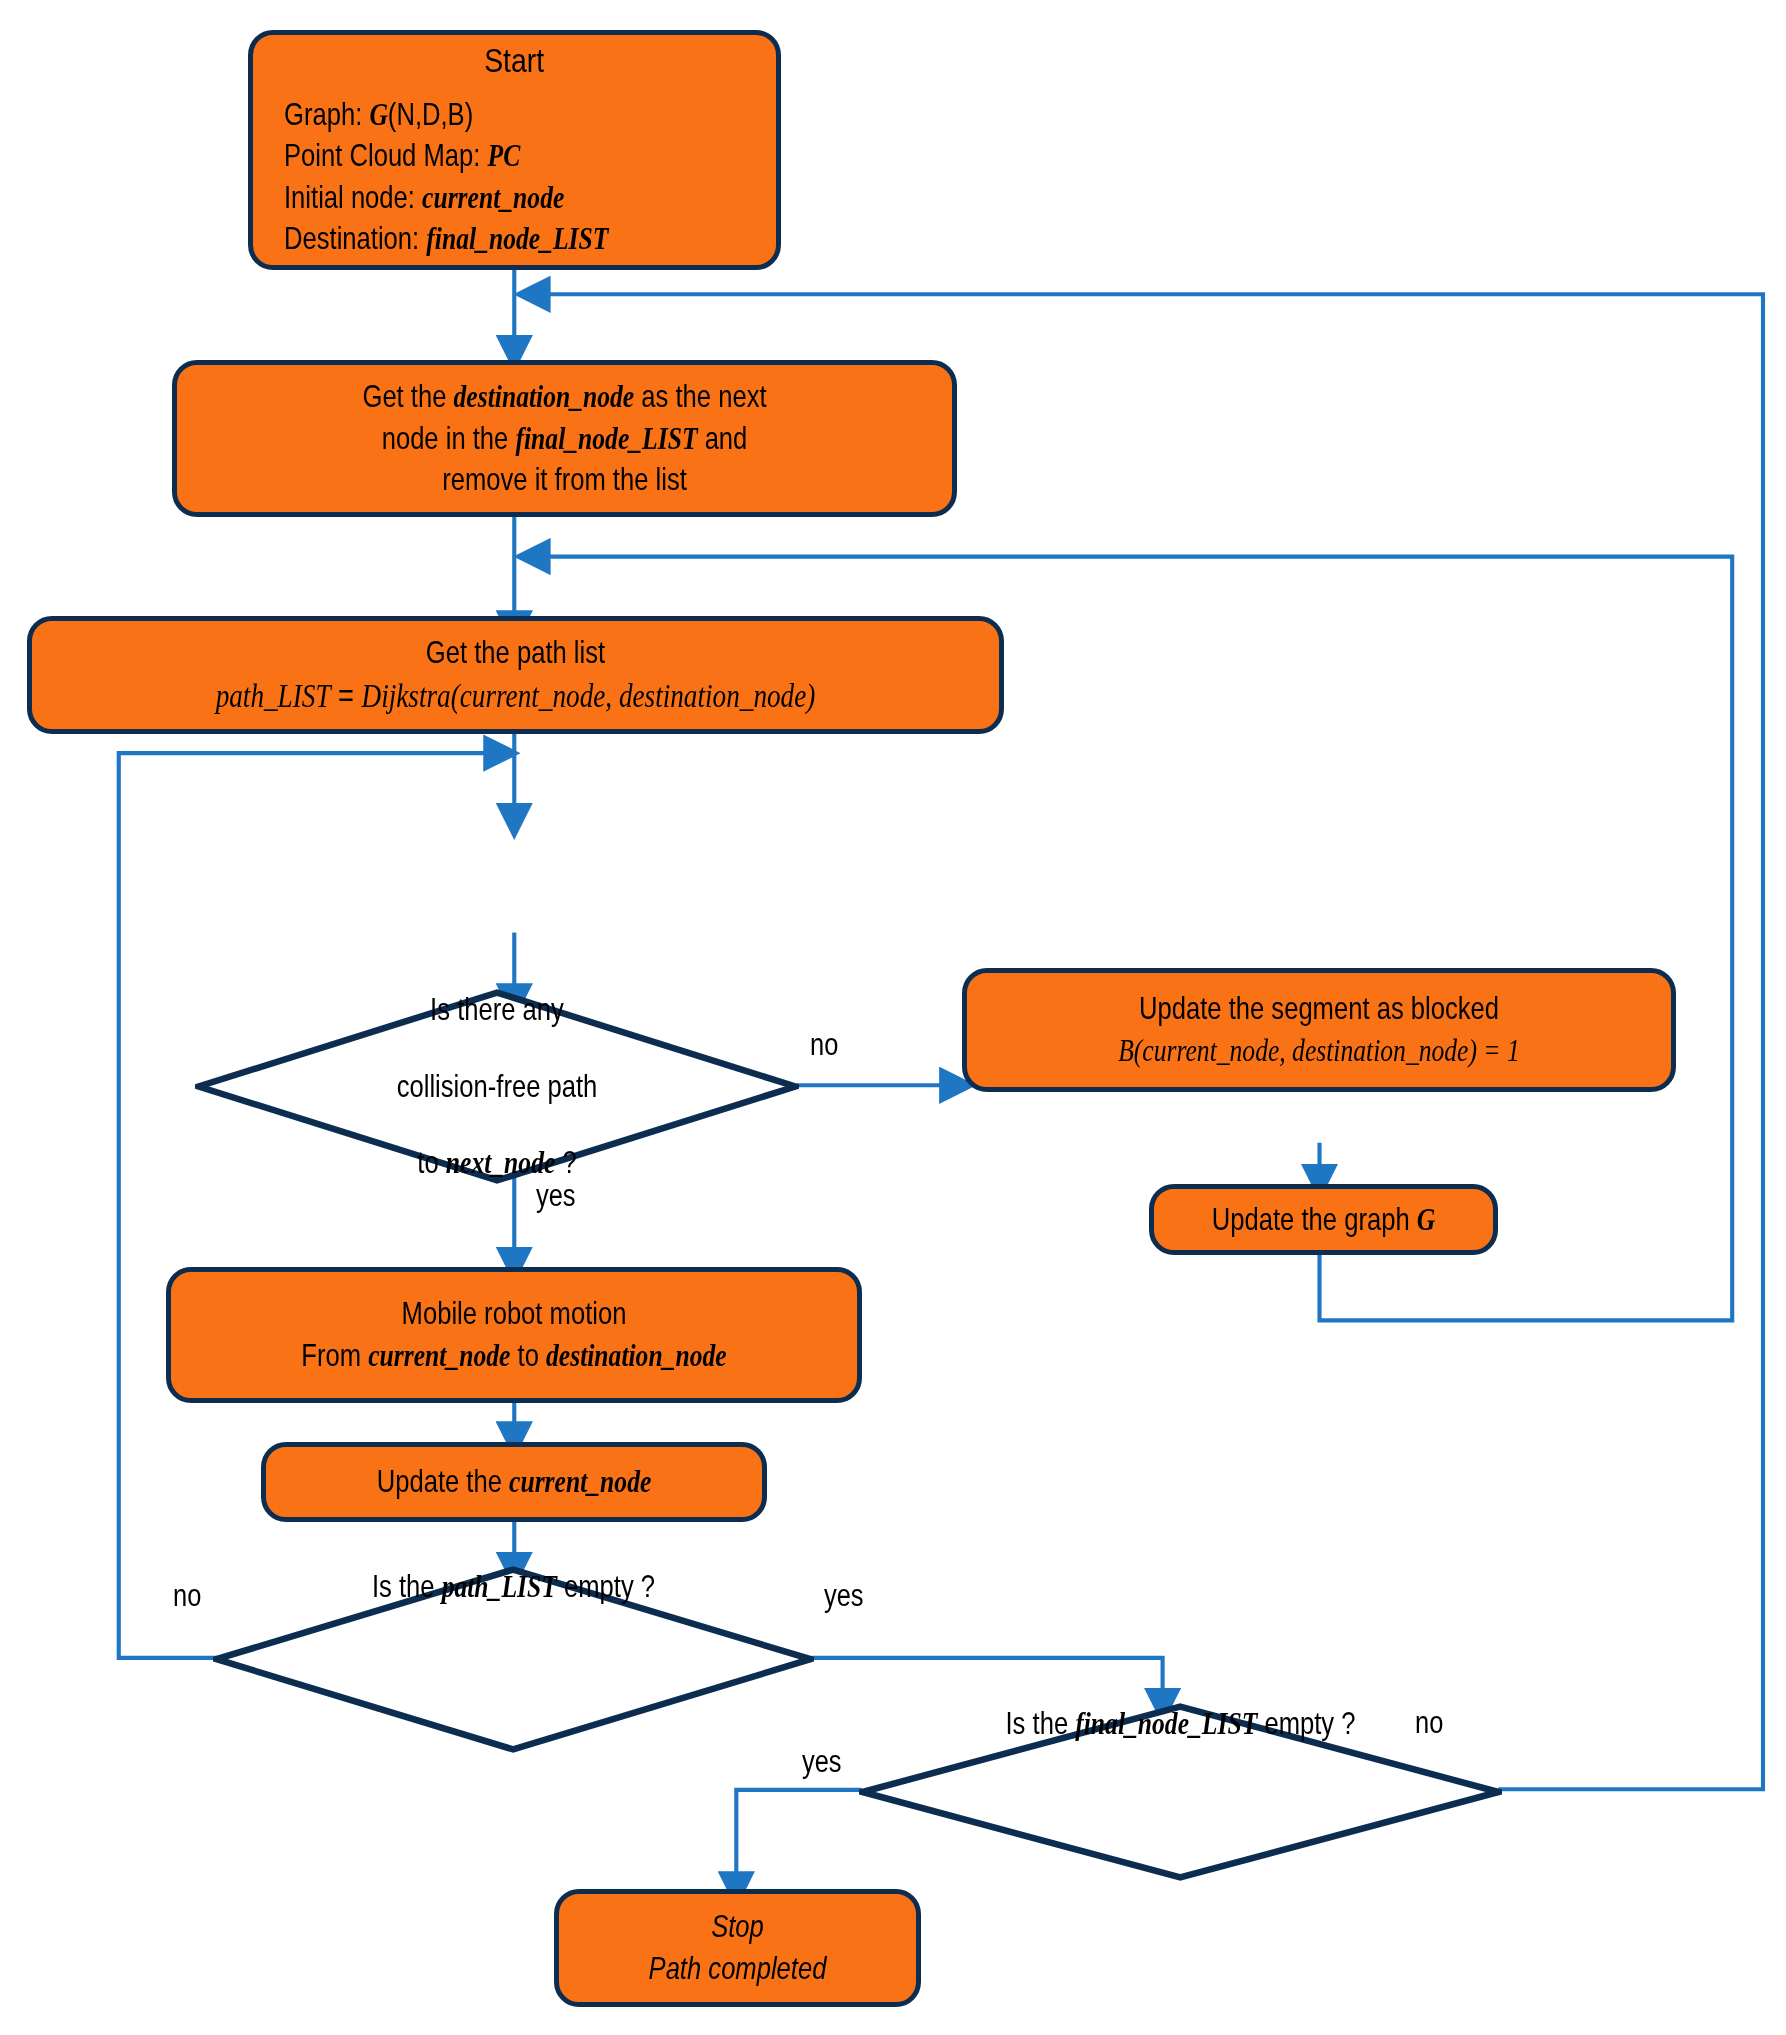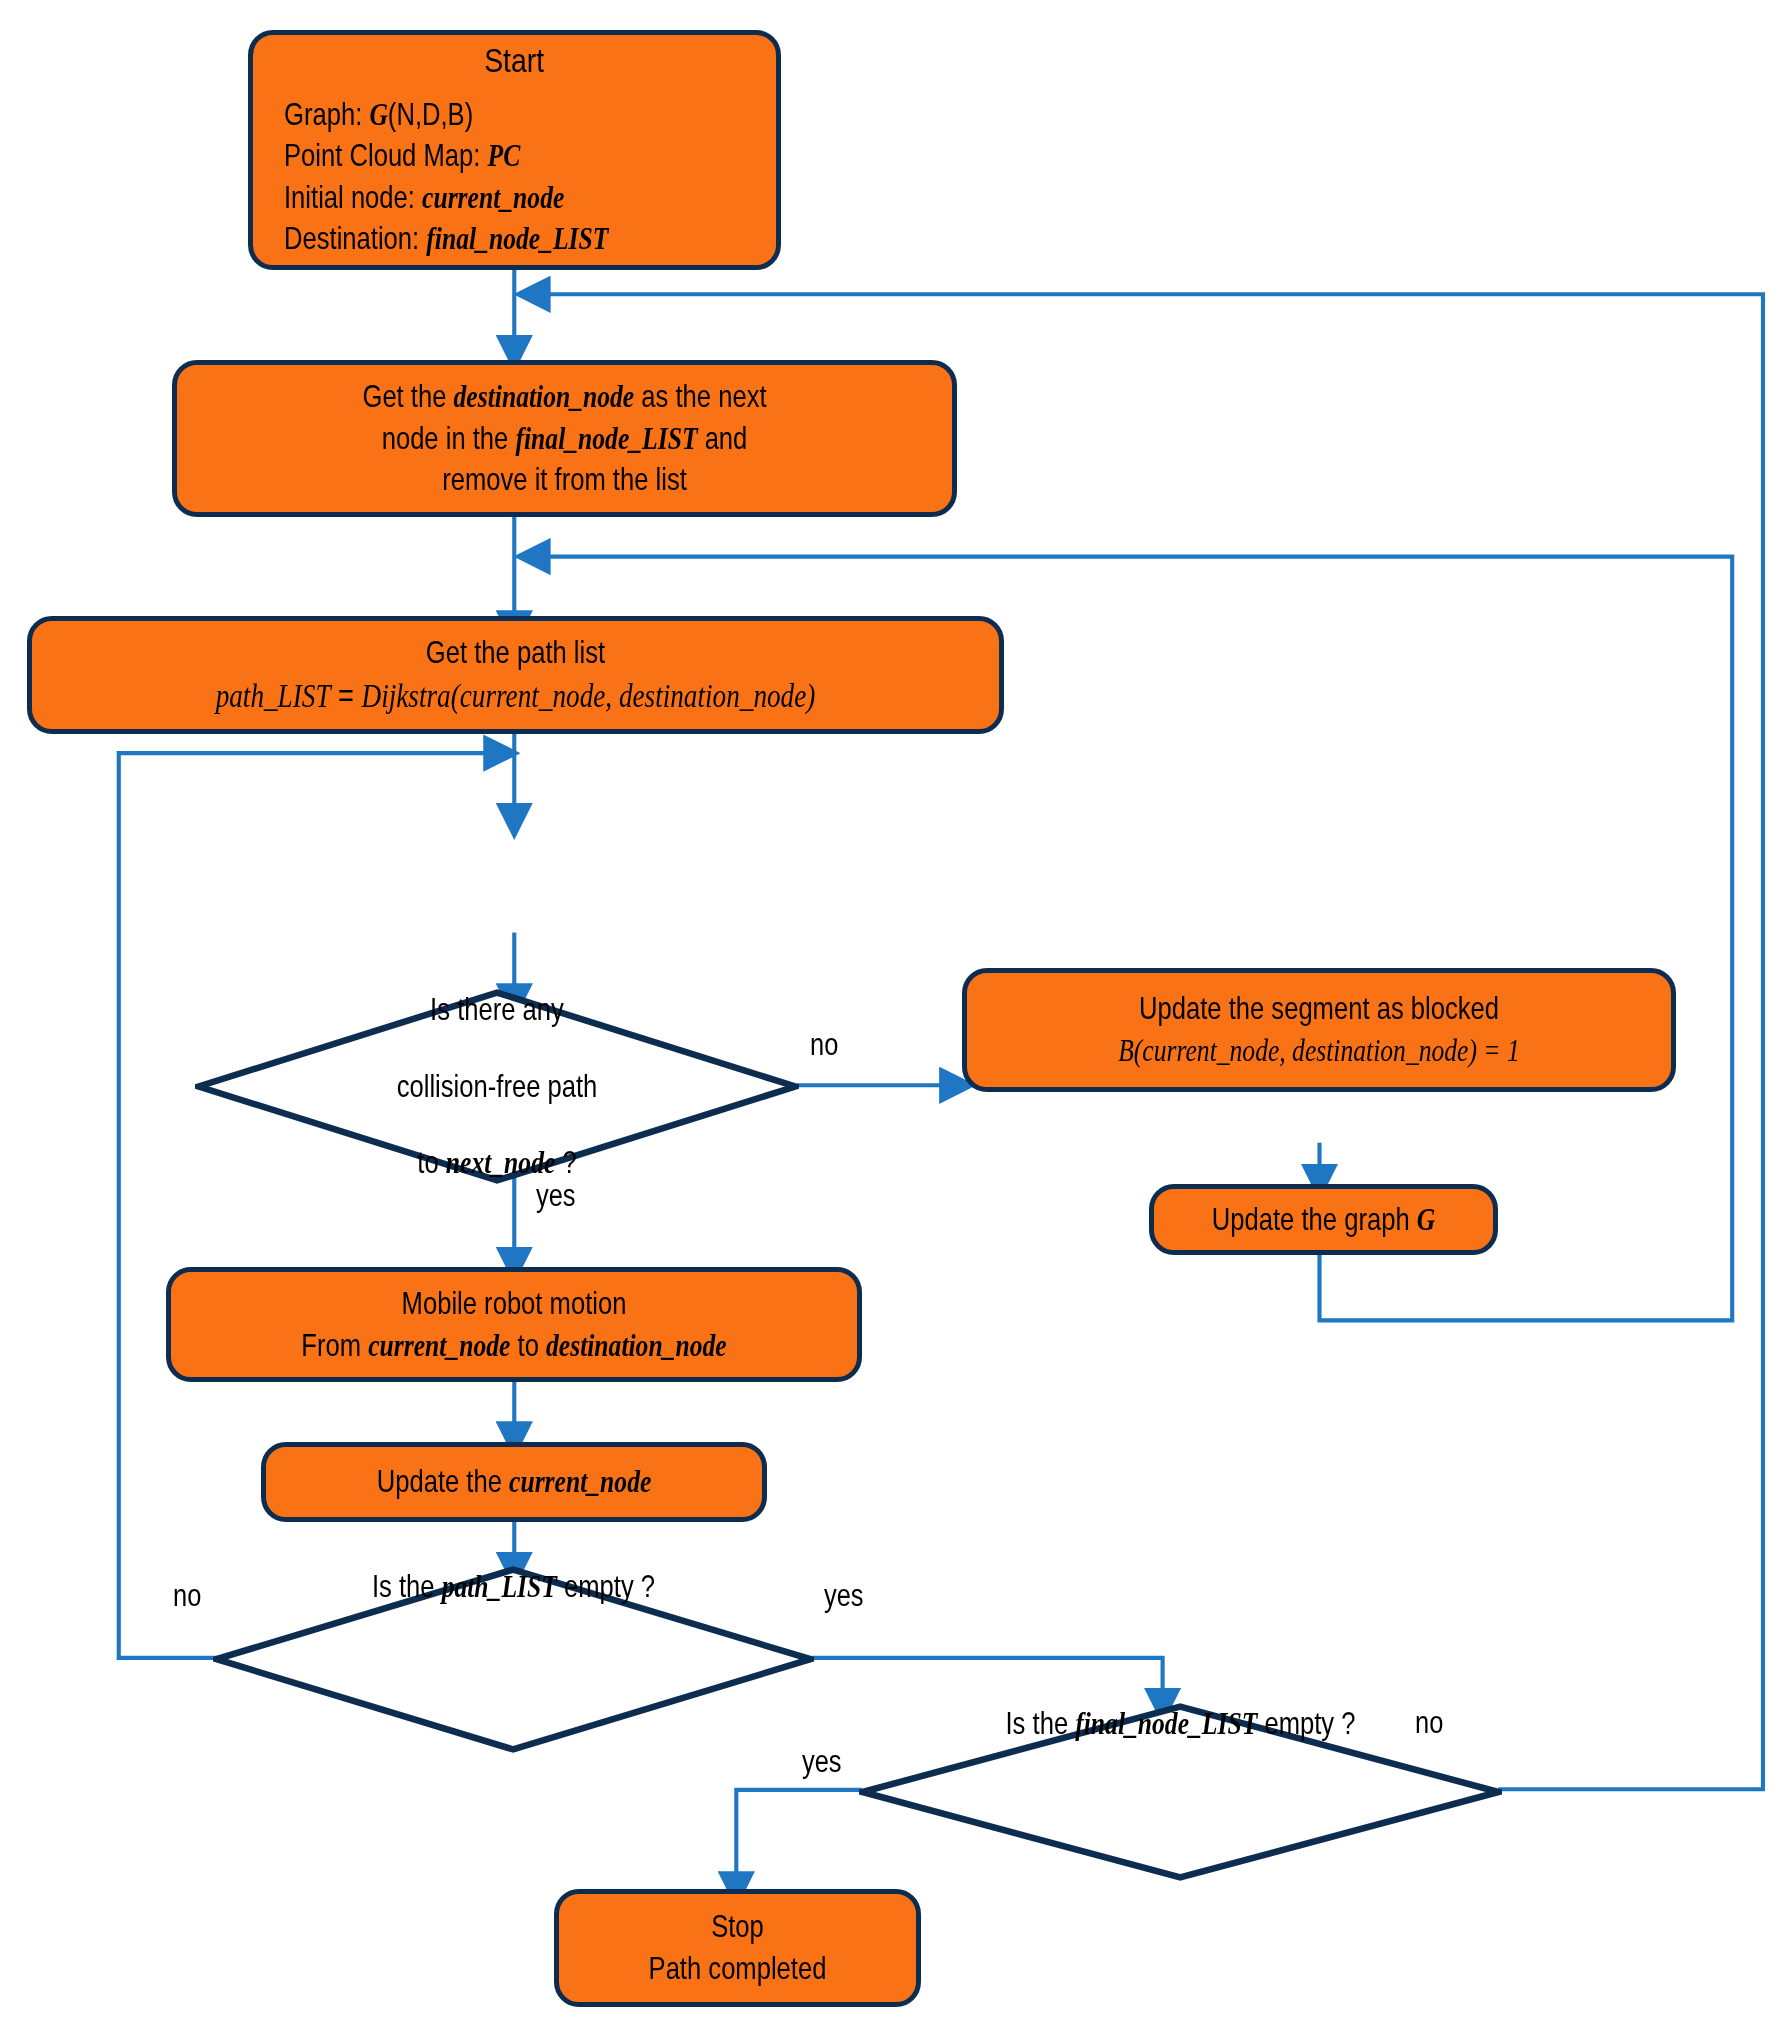--- a/index.html
+++ b/index.html
@@ -134,21 +134,21 @@
       <i class="vn">B</i><i class="vn">(</i><i class="vn">current_node</i><i class="vn">, </i><i class="vn">destination_node</i><i class="vn">)</i><i class="vn"> = 1</i>
     </div>
   </div>
 
   <div class="node rbox" style="left:1149px;top:1184px;width:349px;height:71px;">
     <div class="txt l1">
       <span>Update the graph </span><b class="g">G</b>
     </div>
   </div>
 
-  <div class="node rbox" style="left:166px;top:1267px;width:696px;height:115px;">
+  <div class="node rbox" style="left:166px;top:1267px;width:696px;height:136px;">
     <div class="txt l1">Mobile robot motion</div>
     <div class="txt l1">
       <span>From </span><i class="v">current_node</i><span> to </span><i class="v">destination_node</i>
     </div>
   </div>
 
   <div class="node rbox" style="left:261px;top:1442px;width:506px;height:80px;">
     <div class="txt l1">
       <span>Update the </span><i class="v">current_node</i>
     </div>
@@ -169,21 +169,21 @@
     <svg class="dshape" viewBox="0 0 1085 300" preserveAspectRatio="none">
       <polygon points="542,6 1079,150 542,294 6,150" fill="#ffffff" stroke="#0d2d50" stroke-width="11"></polygon>
     </svg>
     <div class="dlabel">
       <div class="txt l1">
         <span>Is the </span><i class="v">final_node_LIST</i><span> empty ?</span>
       </div>
     </div>
   </div>
 
-  <div class="node rbox" style="left:554px;top:1889px;width:367px;height:118px;">
+  <div class="node rbox" style="left:554px;top:1889px;width:367px;height:118px;font-style:italic;">
     <div class="txt l1">Stop</div>
     <div class="txt l1">Path completed</div>
   </div>
 
   <div class="edgelabel" style="left:810px;top:1027px;">no</div>
 
   <div class="edgelabel" style="left:536px;top:1178px;">yes</div>
 
   <div class="edgelabel" style="left:173px;top:1578px;">no</div>
 

